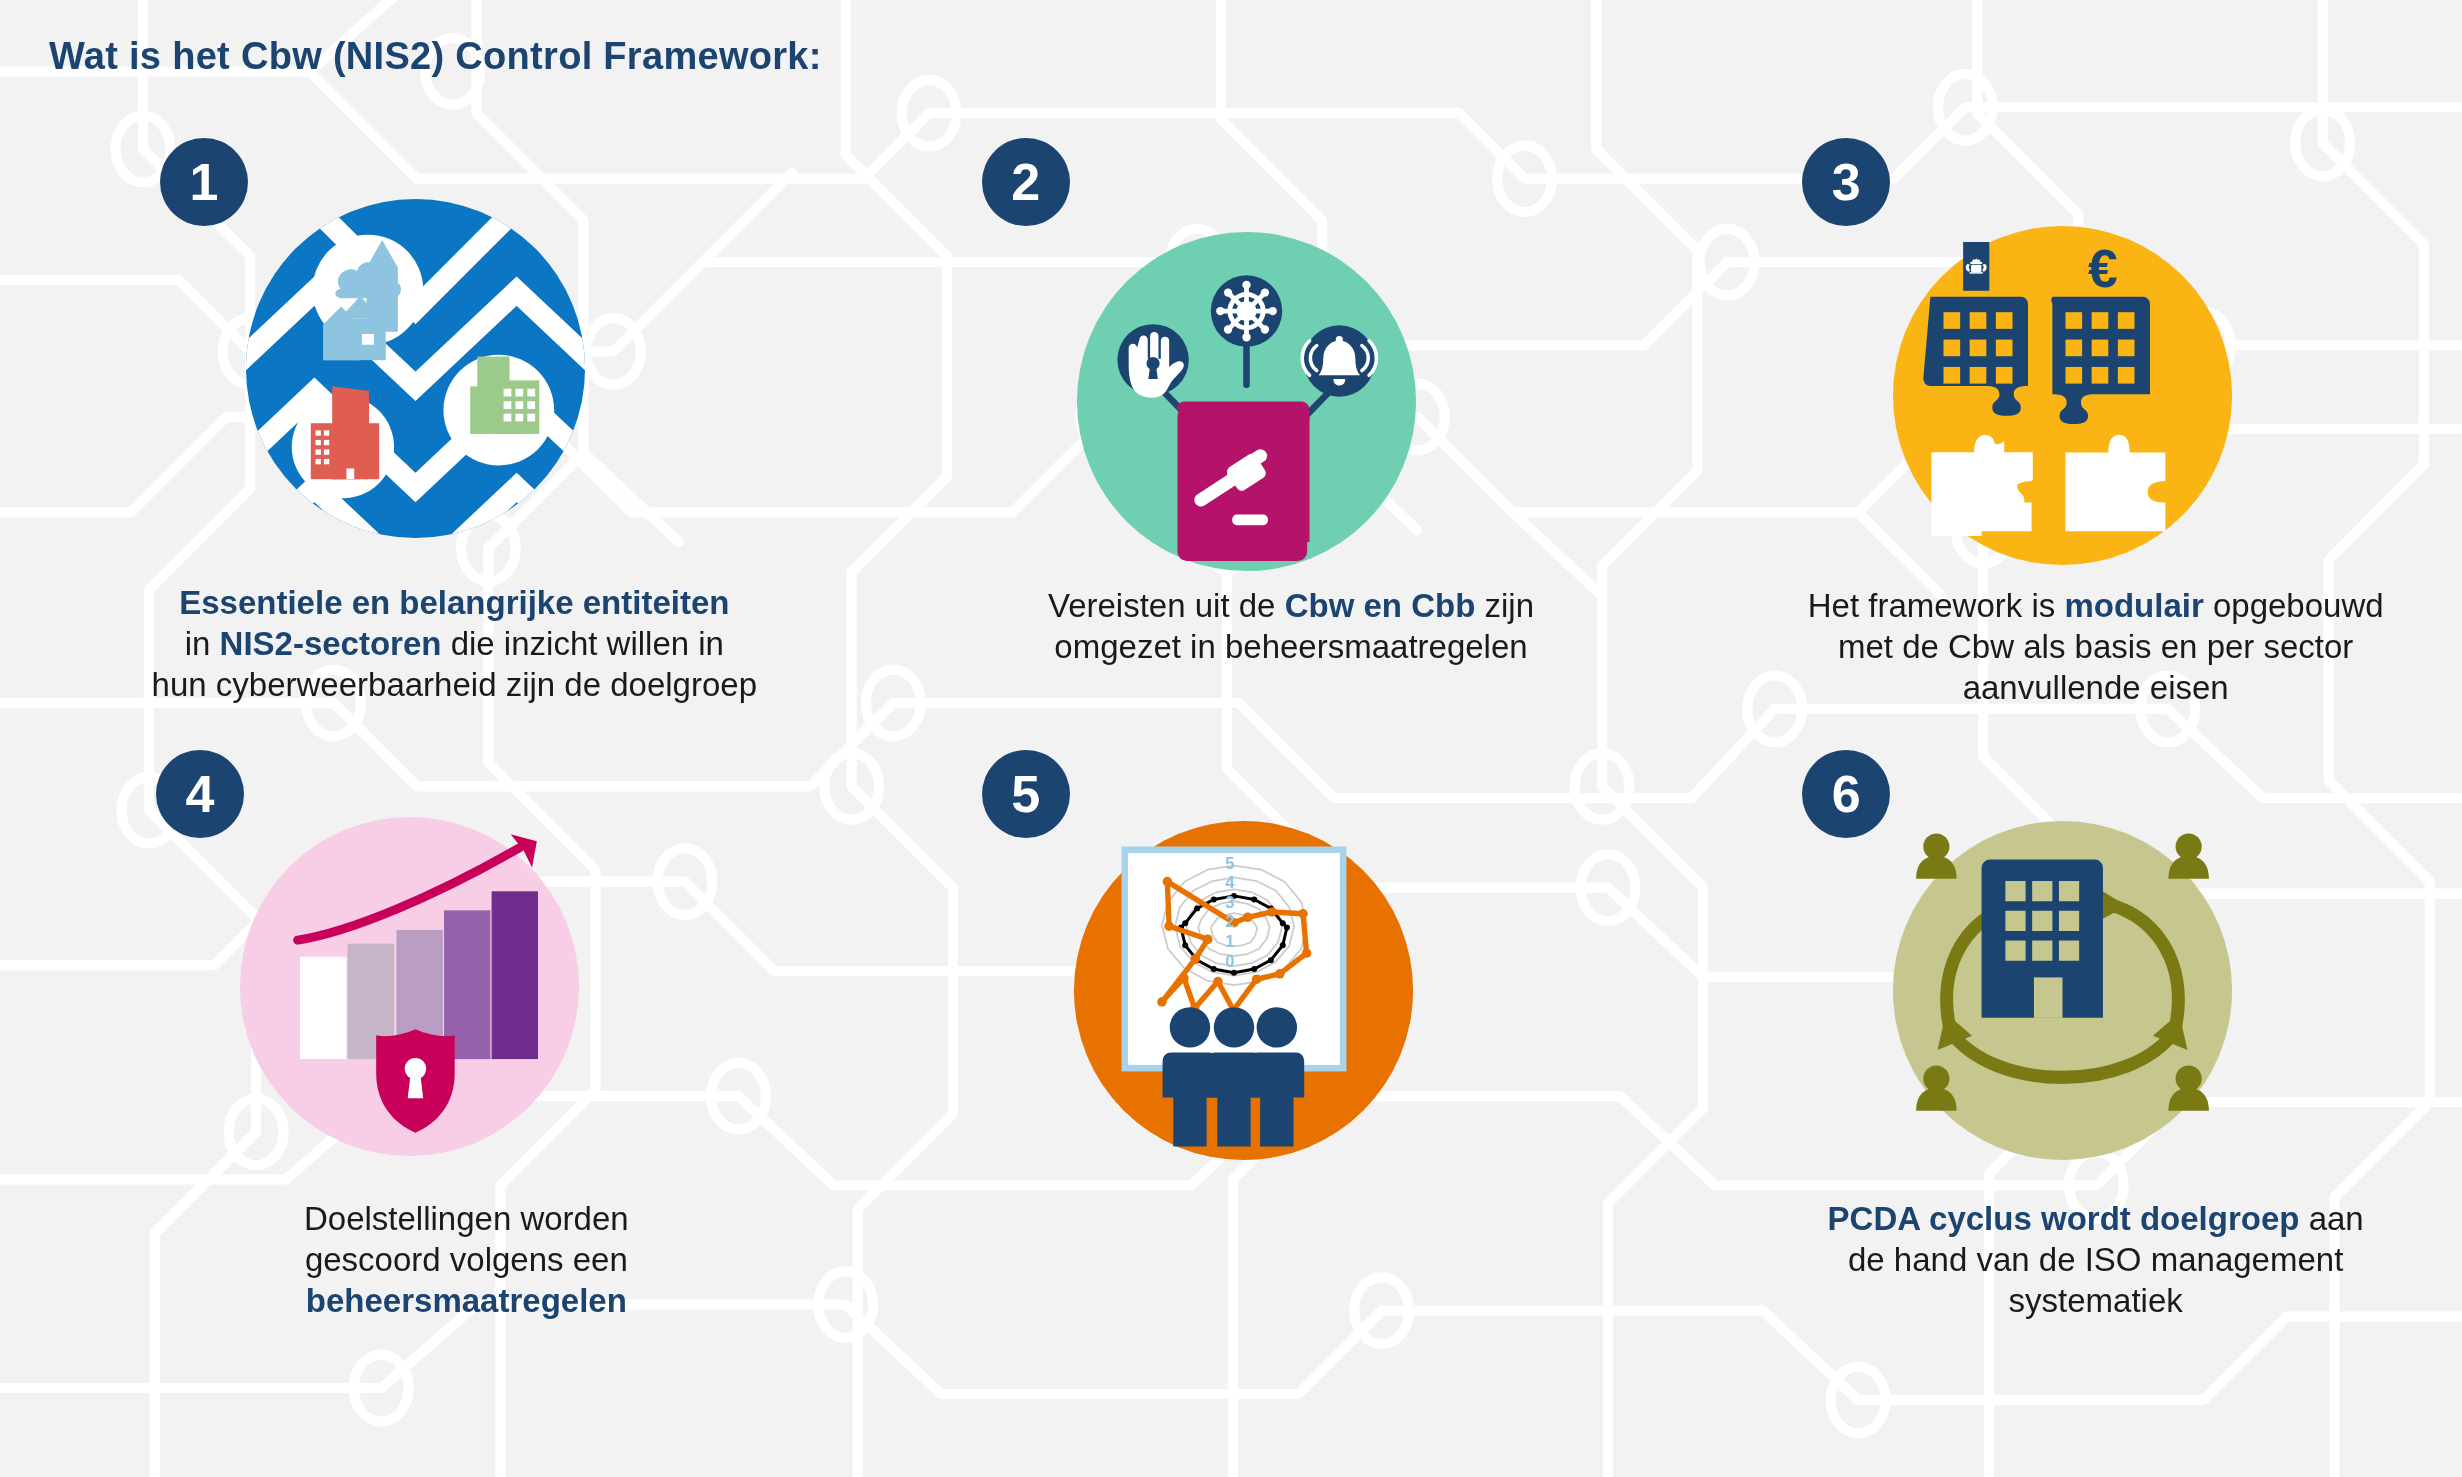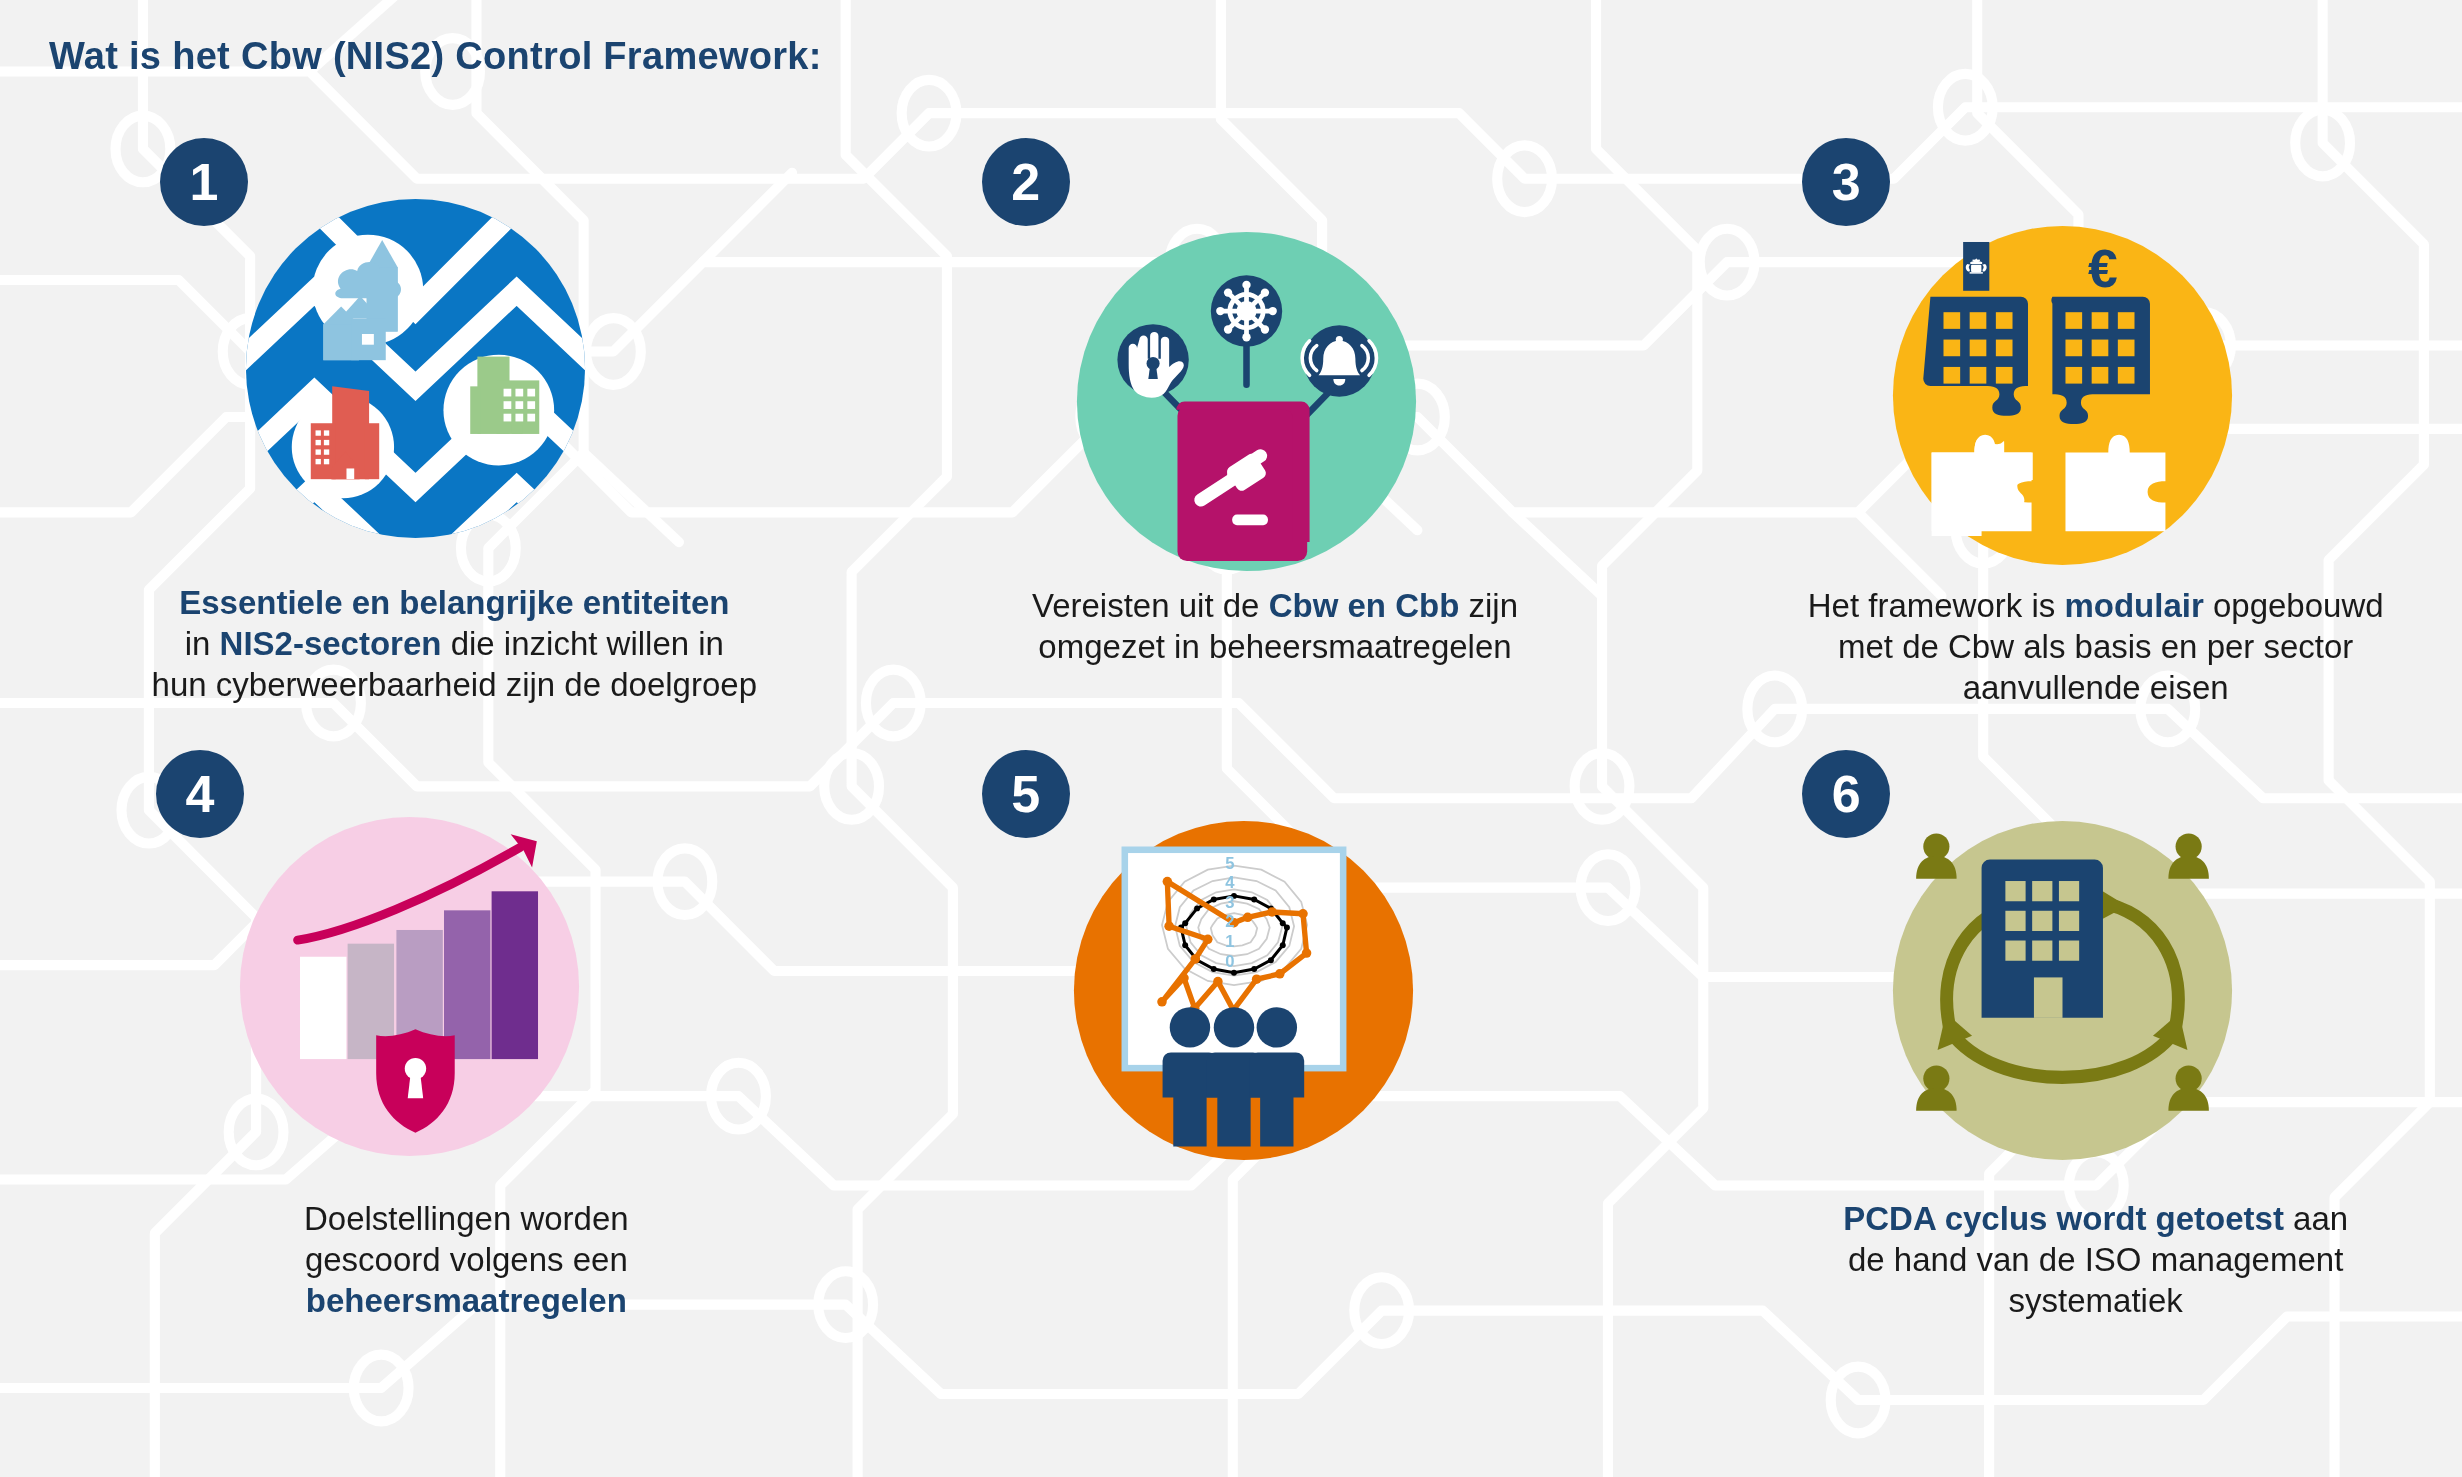--- a/index.html
+++ b/index.html
@@ -45,21 +45,21 @@
   }
   .caption b{color:#1b4470;font-weight:bold;}
 
   
   .c1 .badge{left:160px;top:37px;}
   .c1 .icon-wrap{left:237px;top:89px;}
   .c1 .caption{top:482px;left:0;}
 
   .c2 .badge{left:161px;top:37px;}
   .c2 .icon-wrap{left:247px;top:122px;}
-  .c2 .caption{top:485px;left:0;}
+  .c2 .caption{top:485px;left:16px;}
 
   .c3 .badge{left:161px;top:37px;}
   .c3 .icon-wrap{left:243px;top:116px;}
   .c3 .caption{top:485px;left:0;}
 
   .c4 .badge{left:156px;top:30px;}
   .c4 .icon-wrap{left:231px;top:88px;}
   .c4 .caption{top:479px;left:12px;}
 
   .c5 .badge{left:161px;top:30px;}
@@ -520,18 +520,18 @@
               <circle cx="0" cy="0" r="22"></circle>
               <path d="M-34 54 c0,-26 14,-38 34,-38 c20,0 34,12 34,38 z"></path>
             </g>
             <g transform="translate(512,448)">
               <circle cx="0" cy="0" r="22"></circle>
               <path d="M-34 54 c0,-26 14,-38 34,-38 c20,0 34,12 34,38 z"></path>
             </g>
           </g>
         </svg>
       </div>
-      <div class="caption"><b>PCDA cyclus wordt getoetst</b> aan<br>de hand van de ISO management<br>systematiek</div>
+      <div class="caption"><b>PCDA cyclus wordt doelgroep</b> aan<br>de hand van de ISO management<br>systematiek</div>
     </div>
 
   </div>
 </div>
 
 
 </body></html>

